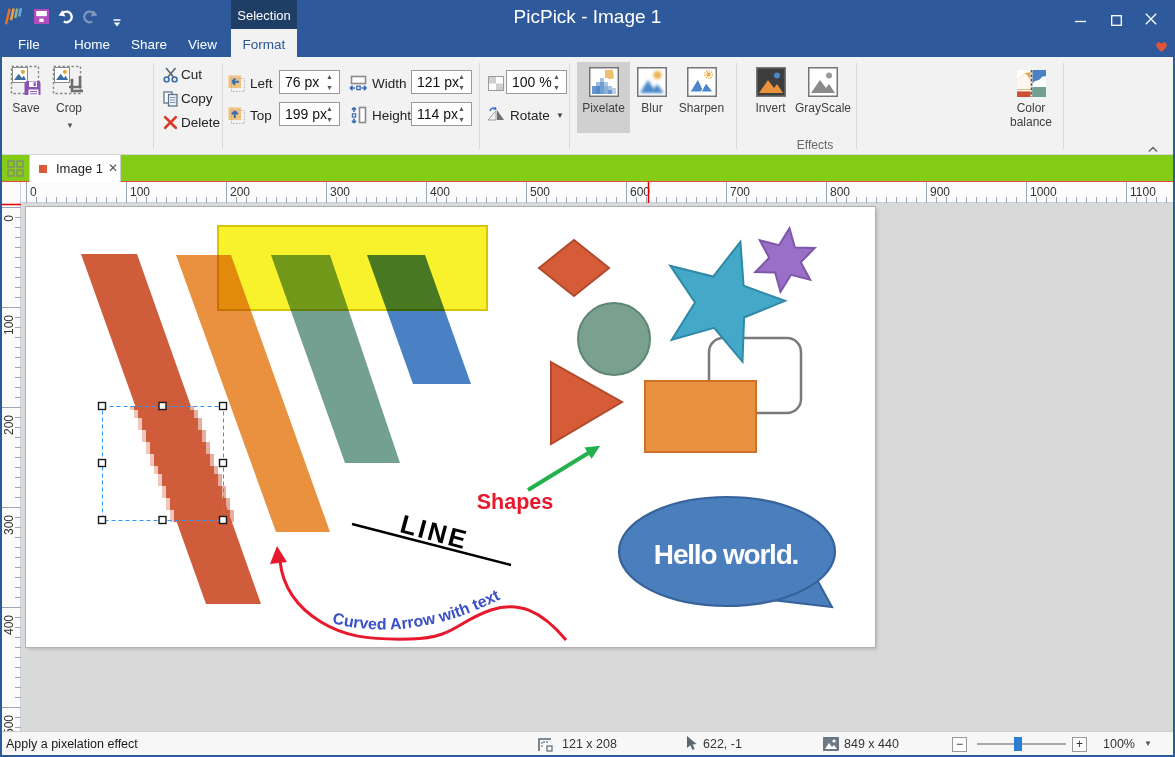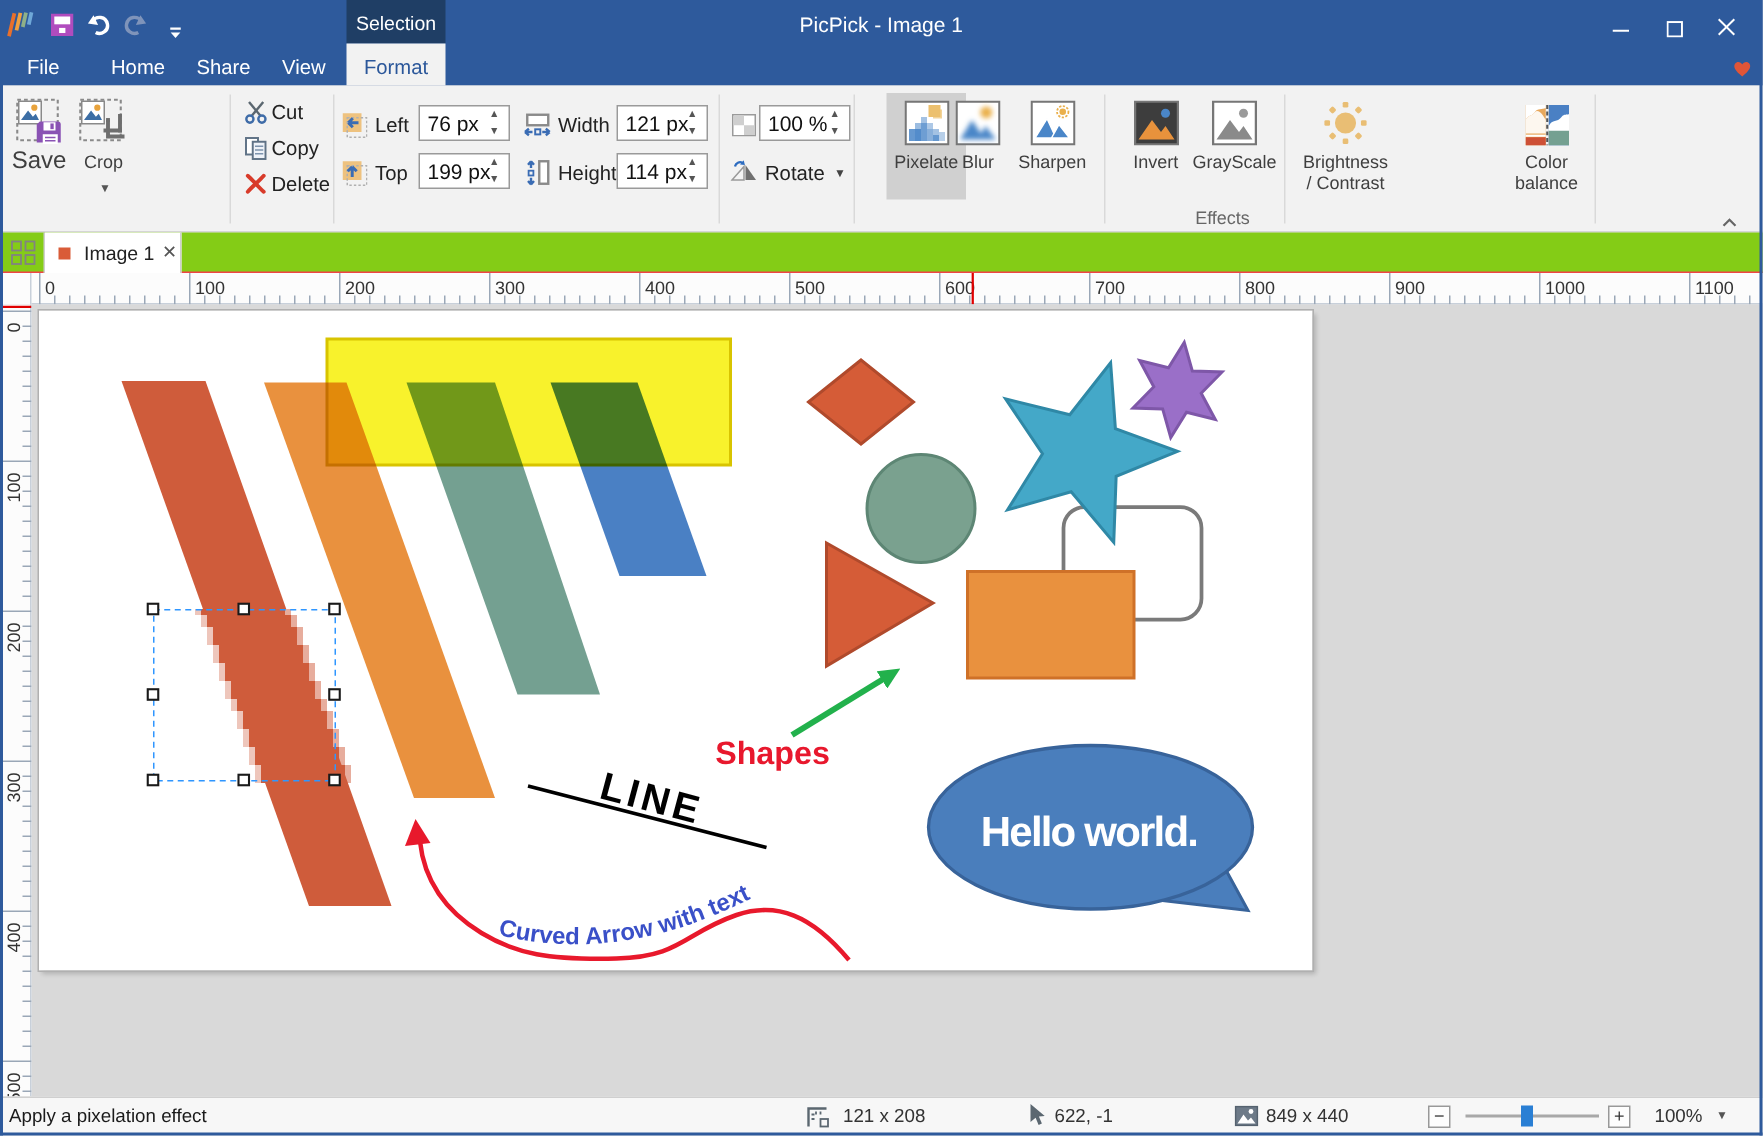--- a/index.html
+++ b/index.html
@@ -27,21 +27,21 @@
         </svg></div>
   <div class="abs" style="left:82px;top:9px"><svg width="16" height="15" viewBox="0 0 16 15">
           <path d="M12.8 5.2 C9.5 1.2 3.5 1.8 2.4 7 C1.5 11.6 6.5 14.6 10.2 12.6" fill="none" stroke="#7f94ba" stroke-width="2.3"></path>
           <polygon points="15.4,6.6 8.6,7.6 11.6,1.2" fill="#7f94ba"></polygon>
         </svg></div>
   <div class="abs" style="left:113px;top:13px"><svg width="8" height="8" viewBox="0 0 8 8">
           <line x1="0.5" y1="1" x2="7.5" y2="1" stroke="#fff" stroke-width="1.5"></line>
           <polygon points="0.8,3.6 7.2,3.6 4,7.4" fill="#fff"></polygon>
         </svg></div>
   <div class="abs" style="left:231px;top:0;width:66px;height:29px;background:#1f3e65;color:#fff;font-size:13px;text-align:center;line-height:32px">Selection</div>
-  <div class="abs" style="left:0;top:0;width:1175px;height:29px;color:#fff;font-size:14px;line-height:33px;text-align:center;pointer-events:none">PicPick - Image 1</div>
+  <div class="abs" style="left:0;top:0;width:1175px;height:29px;color:#fff;font-size:19px;line-height:33px;text-align:center;pointer-events:none">PicPick - Image 1</div>
   <div class="abs" style="left:1075px;top:13px"><svg width="11" height="11" viewBox="0 0 11 11">
           <line x1="0" y1="5.5" x2="11" y2="5.5" stroke="#fff" stroke-width="1.3"></line>
         </svg></div>
   <div class="abs" style="left:1111px;top:12px"><svg width="11" height="11" viewBox="0 0 11 11">
           <rect x="0.7" y="0.7" width="9.6" height="9.6" fill="none" stroke="#fff" stroke-width="1.3"></rect>
         </svg></div>
   <div class="abs" style="left:1145px;top:11px"><svg width="12" height="12" viewBox="0 0 12 12">
           <g stroke="#fff" stroke-width="1.3">
             <line x1="0.8" y1="0.8" x2="11.2" y2="11.2"></line>
             <line x1="11.2" y1="0.8" x2="0.8" y2="11.2"></line>
@@ -73,21 +73,21 @@
 <g transform="translate(15,15)">
               <path d="M1 1 h12 a2 2 0 0 1 2 2 v12 h-16 v-12 z" fill="#8a52b4" transform="translate(0.5,0)"></path>
               <rect x="4" y="1.5" width="8" height="5.5" fill="#fff"></rect>
               <rect x="8.6" y="2.3" width="2.2" height="3.8" fill="#8a52b4"></rect>
               <rect x="3.5" y="9.5" width="10" height="6.5" fill="#fff"></rect>
               <line x1="5" y1="11.6" x2="12" y2="11.6" stroke="#8a52b4"></line>
               <line x1="5" y1="13.8" x2="12" y2="13.8" stroke="#8a52b4"></line>
             </g>
 </svg>
         </div>
-<div style="font-size:16px;color:#3f3f3f;margin-top:4px;line-height:14px">Save</div>
+<div style="font-size:12px;color:#3f3f3f;margin-top:4px;line-height:14px">Save</div>
       </div>
   <div style="position:absolute;left:50px;top:5px;width:38px;height:71px;text-align:center">
 <div style="margin-top:0px;height:35px;display:flex;align-items:flex-end;justify-content:center">
           <svg width="34" height="32" viewBox="0 0 34 32">
 <rect x="1.5" y="1.5" width="27" height="27" fill="none" stroke="#8a8a8a" stroke-dasharray="2.5 2" stroke-width="1.4"></rect>
 <g transform="translate(2,2)">
               <rect x="0.5" y="0.5" width="15" height="15" fill="#fff" stroke="#8a8a8a"></rect>
               <circle cx="10.88" cy="4.8" r="2.08" fill="#e8a33d"></circle>
               <path d="M2 13 L6.72 6.72 L9.92 10.88 L11.84 8.8 L14 13 z" fill="#3c6ea5"></path>
             </g>
@@ -187,21 +187,21 @@
       </div>
   <div class="abs" style="left:487px;top:49px"><svg width="19" height="16" viewBox="0 0 19 16">
           <polygon points="1,14 9,14 9,5" fill="#f4f4f4" stroke="#9a9a9a"></polygon>
           <polygon points="10,14 17,14 10,4" fill="#707070"></polygon>
           <path d="M3 5 C3.5 2.5 6 1.5 8 2.5" fill="none" stroke="#2d6cc0" stroke-width="1.5"></path>
           <polygon points="8.8,0.8 9.6,4 6.4,3.6" fill="#2d6cc0"></polygon>
         </svg></div>
       <span class="abs" style="left:510px;top:51px;font-size:13.5px;color:#222">Rotate</span>
   <div class="abs" style="left:556px;top:54px;font-size:8px;color:#444">▼</div>
   <div class="abs" style="left:569px;top:6px;width:1px;height:86px;background:#d9d9d9"></div>
-  <div style="position:absolute;left:591px;top:5px;width:53px;height:71px;background:#d0d0d0;text-align:center">
+  <div style="position:absolute;left:577px;top:5px;width:53px;height:71px;background:#d0d0d0;text-align:center">
 <div style="margin-top:0px;height:35px;display:flex;align-items:flex-end;justify-content:center">
           <svg width="30" height="30" viewBox="0 0 30 30">
             <rect x="0.75" y="0.75" width="28.5" height="28.5" fill="#fff" stroke="#767676" stroke-width="1.5"></rect>
 <rect x="16" y="3" width="8" height="8" fill="#ecc06e"></rect>
             <rect x="19" y="6" width="6" height="6" fill="#ecc06e" opacity="0.7"></rect>
 <g fill="#4a86c8">
               <rect x="3" y="19" width="4" height="8" opacity=".85"></rect>
               <rect x="7" y="15" width="4" height="4" opacity=".55"></rect>
               <rect x="7" y="19" width="4" height="8" opacity=".95"></rect>
               <rect x="11" y="11" width="4" height="4" opacity=".5"></rect>
@@ -260,38 +260,20 @@
 <div style="margin-top:0px;height:35px;display:flex;align-items:flex-end;justify-content:center">
           <svg width="30" height="30" viewBox="0 0 30 30">
             <rect x="0.75" y="0.75" width="28.5" height="28.5" fill="#fff" stroke="#767676" stroke-width="1.5"></rect>
             <circle cx="21" cy="8.5" r="3" fill="#9a9a9a"></circle>
             <path d="M3 26 L12 13 L18 21 L21 17 L27 26 z" fill="#8a8a8a"></path>
           </svg>
         </div>
 <div style="font-size:12px;color:#3f3f3f;margin-top:4px;line-height:14px">GrayScale</div>
       </div>
   <div class="abs" style="left:856px;top:6px;width:1px;height:86px;background:#d9d9d9"></div>
-  <div style="position:absolute;left:863px;top:5px;width:68px;height:71px;text-align:center">
-<div style="margin-top:0px;height:35px;display:flex;align-items:flex-end;justify-content:center">
-          <svg width="30" height="30" viewBox="0 0 32 32">
-            <circle cx="16" cy="16" r="7.5" fill="#e9be74"></circle>
-<g fill="#e9be74">
-              <rect x="14" y="1" width="4" height="4" rx="1"></rect>
-              <rect x="14" y="27" width="4" height="4" rx="1"></rect>
-              <rect x="1" y="14" width="4" height="4" rx="1"></rect>
-              <rect x="27" y="14" width="4" height="4" rx="1"></rect>
-              <rect x="4.8" y="4.8" width="4" height="4" rx="1" transform="rotate(45 6.8 6.8)"></rect>
-              <rect x="23.2" y="4.8" width="4" height="4" rx="1" transform="rotate(45 25.2 6.8)"></rect>
-              <rect x="4.8" y="23.2" width="4" height="4" rx="1" transform="rotate(45 6.8 25.2)"></rect>
-              <rect x="23.2" y="23.2" width="4" height="4" rx="1" transform="rotate(45 25.2 25.2)"></rect>
-            </g>
-          </svg>
-        </div>
-<div style="font-size:12px;color:#3f3f3f;margin-top:4px;line-height:14px">Brightness<br>/ Contrast</div>
-      </div>
   <div style="position:absolute;left:999px;top:5px;width:64px;height:71px;text-align:center">
 <div style="margin-top:0px;height:35px;display:flex;align-items:flex-end;justify-content:center">
           <svg width="29" height="27" viewBox="0 0 29 27">
             <rect x="0" y="0" width="13.5" height="27" fill="#e8a85c"></rect>
             <path d="M0 10 C2 6 4 8 6 5 C8 2 11 3 13.5 2 L13.5 0 L0 0 z" fill="#fff"></path>
             <path d="M0 10 C2 6 4 8 6 5 C8 3 10 4 13.5 10 L13.5 19 L0 19 z" fill="#fff" opacity="0.9"></path>
             <rect x="0" y="21.5" width="13.5" height="5.5" fill="#cd5036"></rect>
             <rect x="0" y="19.8" width="13.5" height="1.4" fill="#fff"></rect>
             <rect x="15.5" y="0" width="13.5" height="27" fill="#4a80c4"></rect>
             <path d="M15.5 14 C18 9 21 12 24 8 C26 5.5 27.5 7 29 6 L29 19 L15.5 19 z" fill="#fff"></path>

